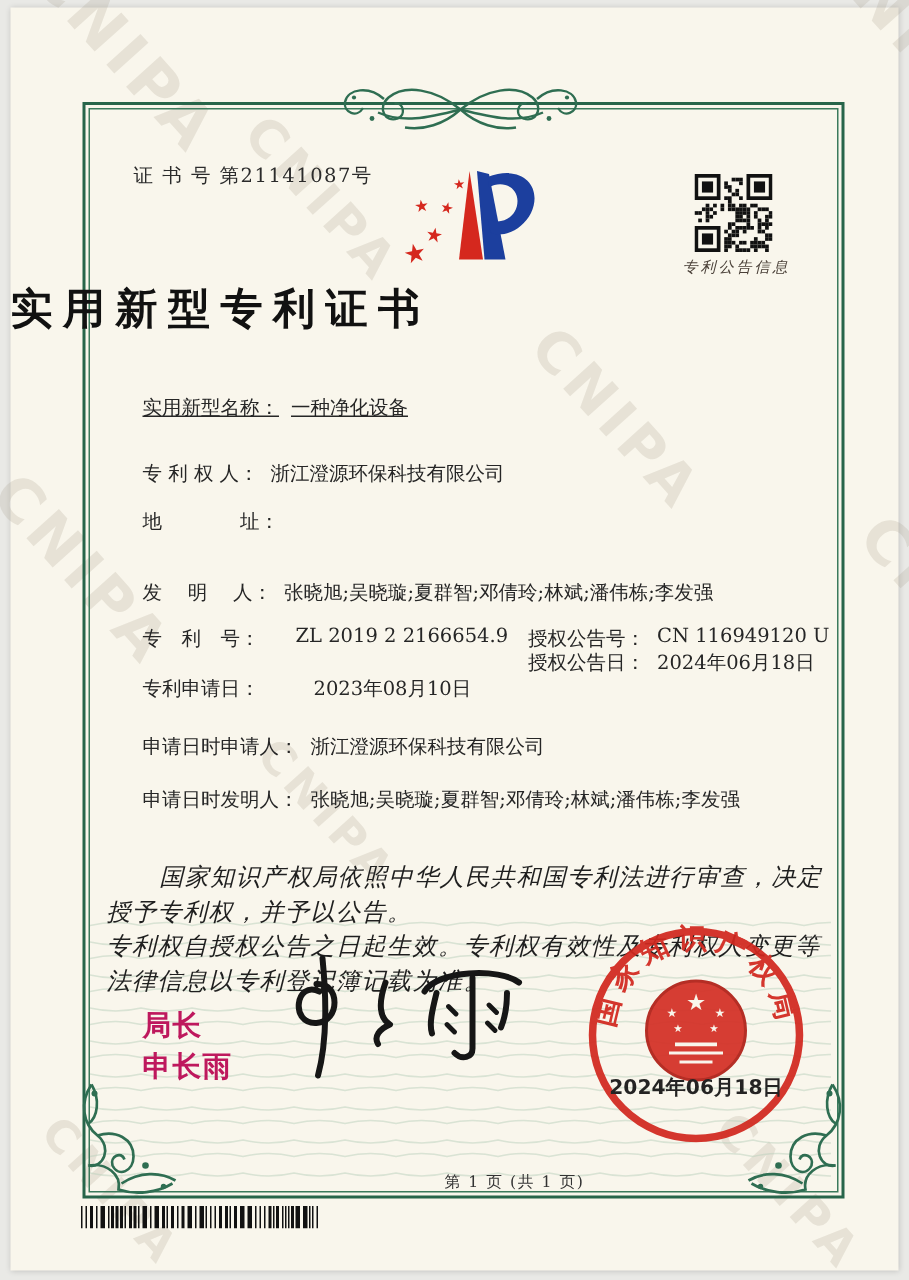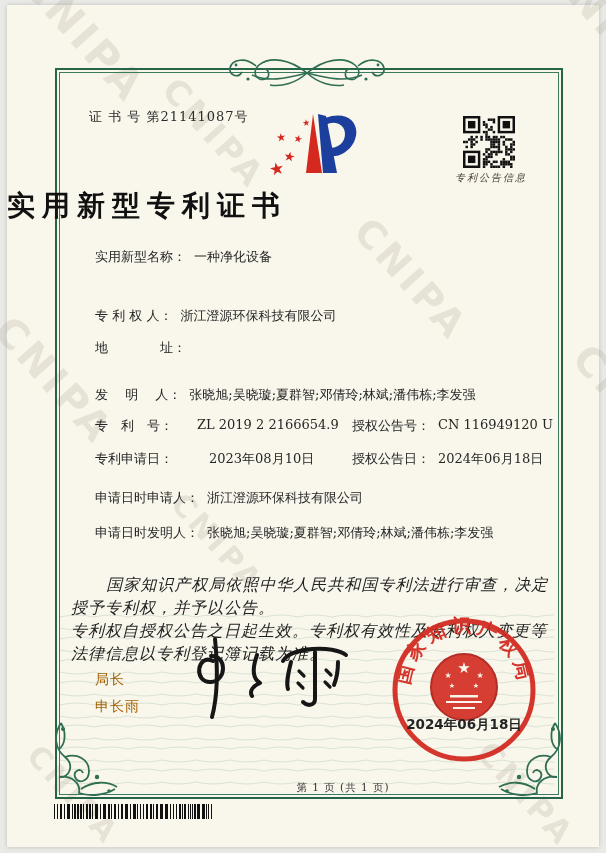--- a/index.html
+++ b/index.html
@@ -45,21 +45,21 @@
   .val-wrap{width:352px;line-height:17px;}
   
   #statement{
     position:absolute;left:64px;top:568px;width:480px;
     font-size:16px;line-height:23px;color:#1f1f1f;font-style:italic;letter-spacing:1px;
   }
   #statement .l1{text-indent:2.2em;}
   
   .director-label{
     position:absolute;font-family:"DejaVu Sans","Liberation Sans",sans-serif;
-    font-size:14px;font-weight:400;color:#a16207;letter-spacing:1px;
+    font-size:19px;font-weight:700;color:#be185d;letter-spacing:1px;
   }
   
   #footer-page{
     position:absolute;left:0;top:776px;width:100%;text-align:center;
     font-size:10.5px;color:#333;letter-spacing:1px;padding-left:40px;
   }
   svg{display:block;}
 </style>
 </head>
 <body>
@@ -276,21 +276,21 @@
       <rect x="15" y="1" width="5" height="5" fill="#f9f6ec"></rect>
       <rect x="16" y="2" width="3" height="3" fill="#111"></rect>
       <rect x="0" y="14" width="7" height="7" fill="#111"></rect>
       <rect x="1" y="15" width="5" height="5" fill="#f9f6ec"></rect>
       <rect x="2" y="16" width="3" height="3" fill="#111"></rect>
     </svg>
   <div id="qr-caption">专利公告信息</div>
 
   <h1 id="title">实用新型专利证书</h1>
 
-  <div class="row" style="top:243px;">
+  <div class="row" style="top:258px;text-decoration:underline;">
     <span class="lbl">实用新型名称：</span>
     <span class="val">一种净化设备</span>
   </div>
 
   <div class="row" style="top:302px;">
     <span class="lbl">专 利 权 人：</span>
     <span class="val">浙江澄源环保科技有限公司</span>
   </div>
 
   <div class="row" style="top:334px;">
@@ -308,21 +308,21 @@
   </div>
   <div class="row col2" style="top:412px;">
     <span class="lbl">授权公告号：</span>
     <span class="val">CN 116949120 U</span>
   </div>
 
   <div class="row" style="top:445px;gap:28px;">
     <span class="lbl">专利申请日：</span>
     <span class="val">2023年08月10日</span>
   </div>
-  <div class="row col2" style="top:445px;">
+  <div class="row col2" style="top:428px;">
     <span class="lbl">授权公告日：</span>
     <span class="val">2024年06月18日</span>
   </div>
 
   <div class="row" style="top:484px;">
     <span class="lbl">申请日时申请人：</span>
     <span class="val">浙江澄源环保科技有限公司</span>
   </div>
 
   <div class="row" style="top:519px;justify-content:space-between;">

